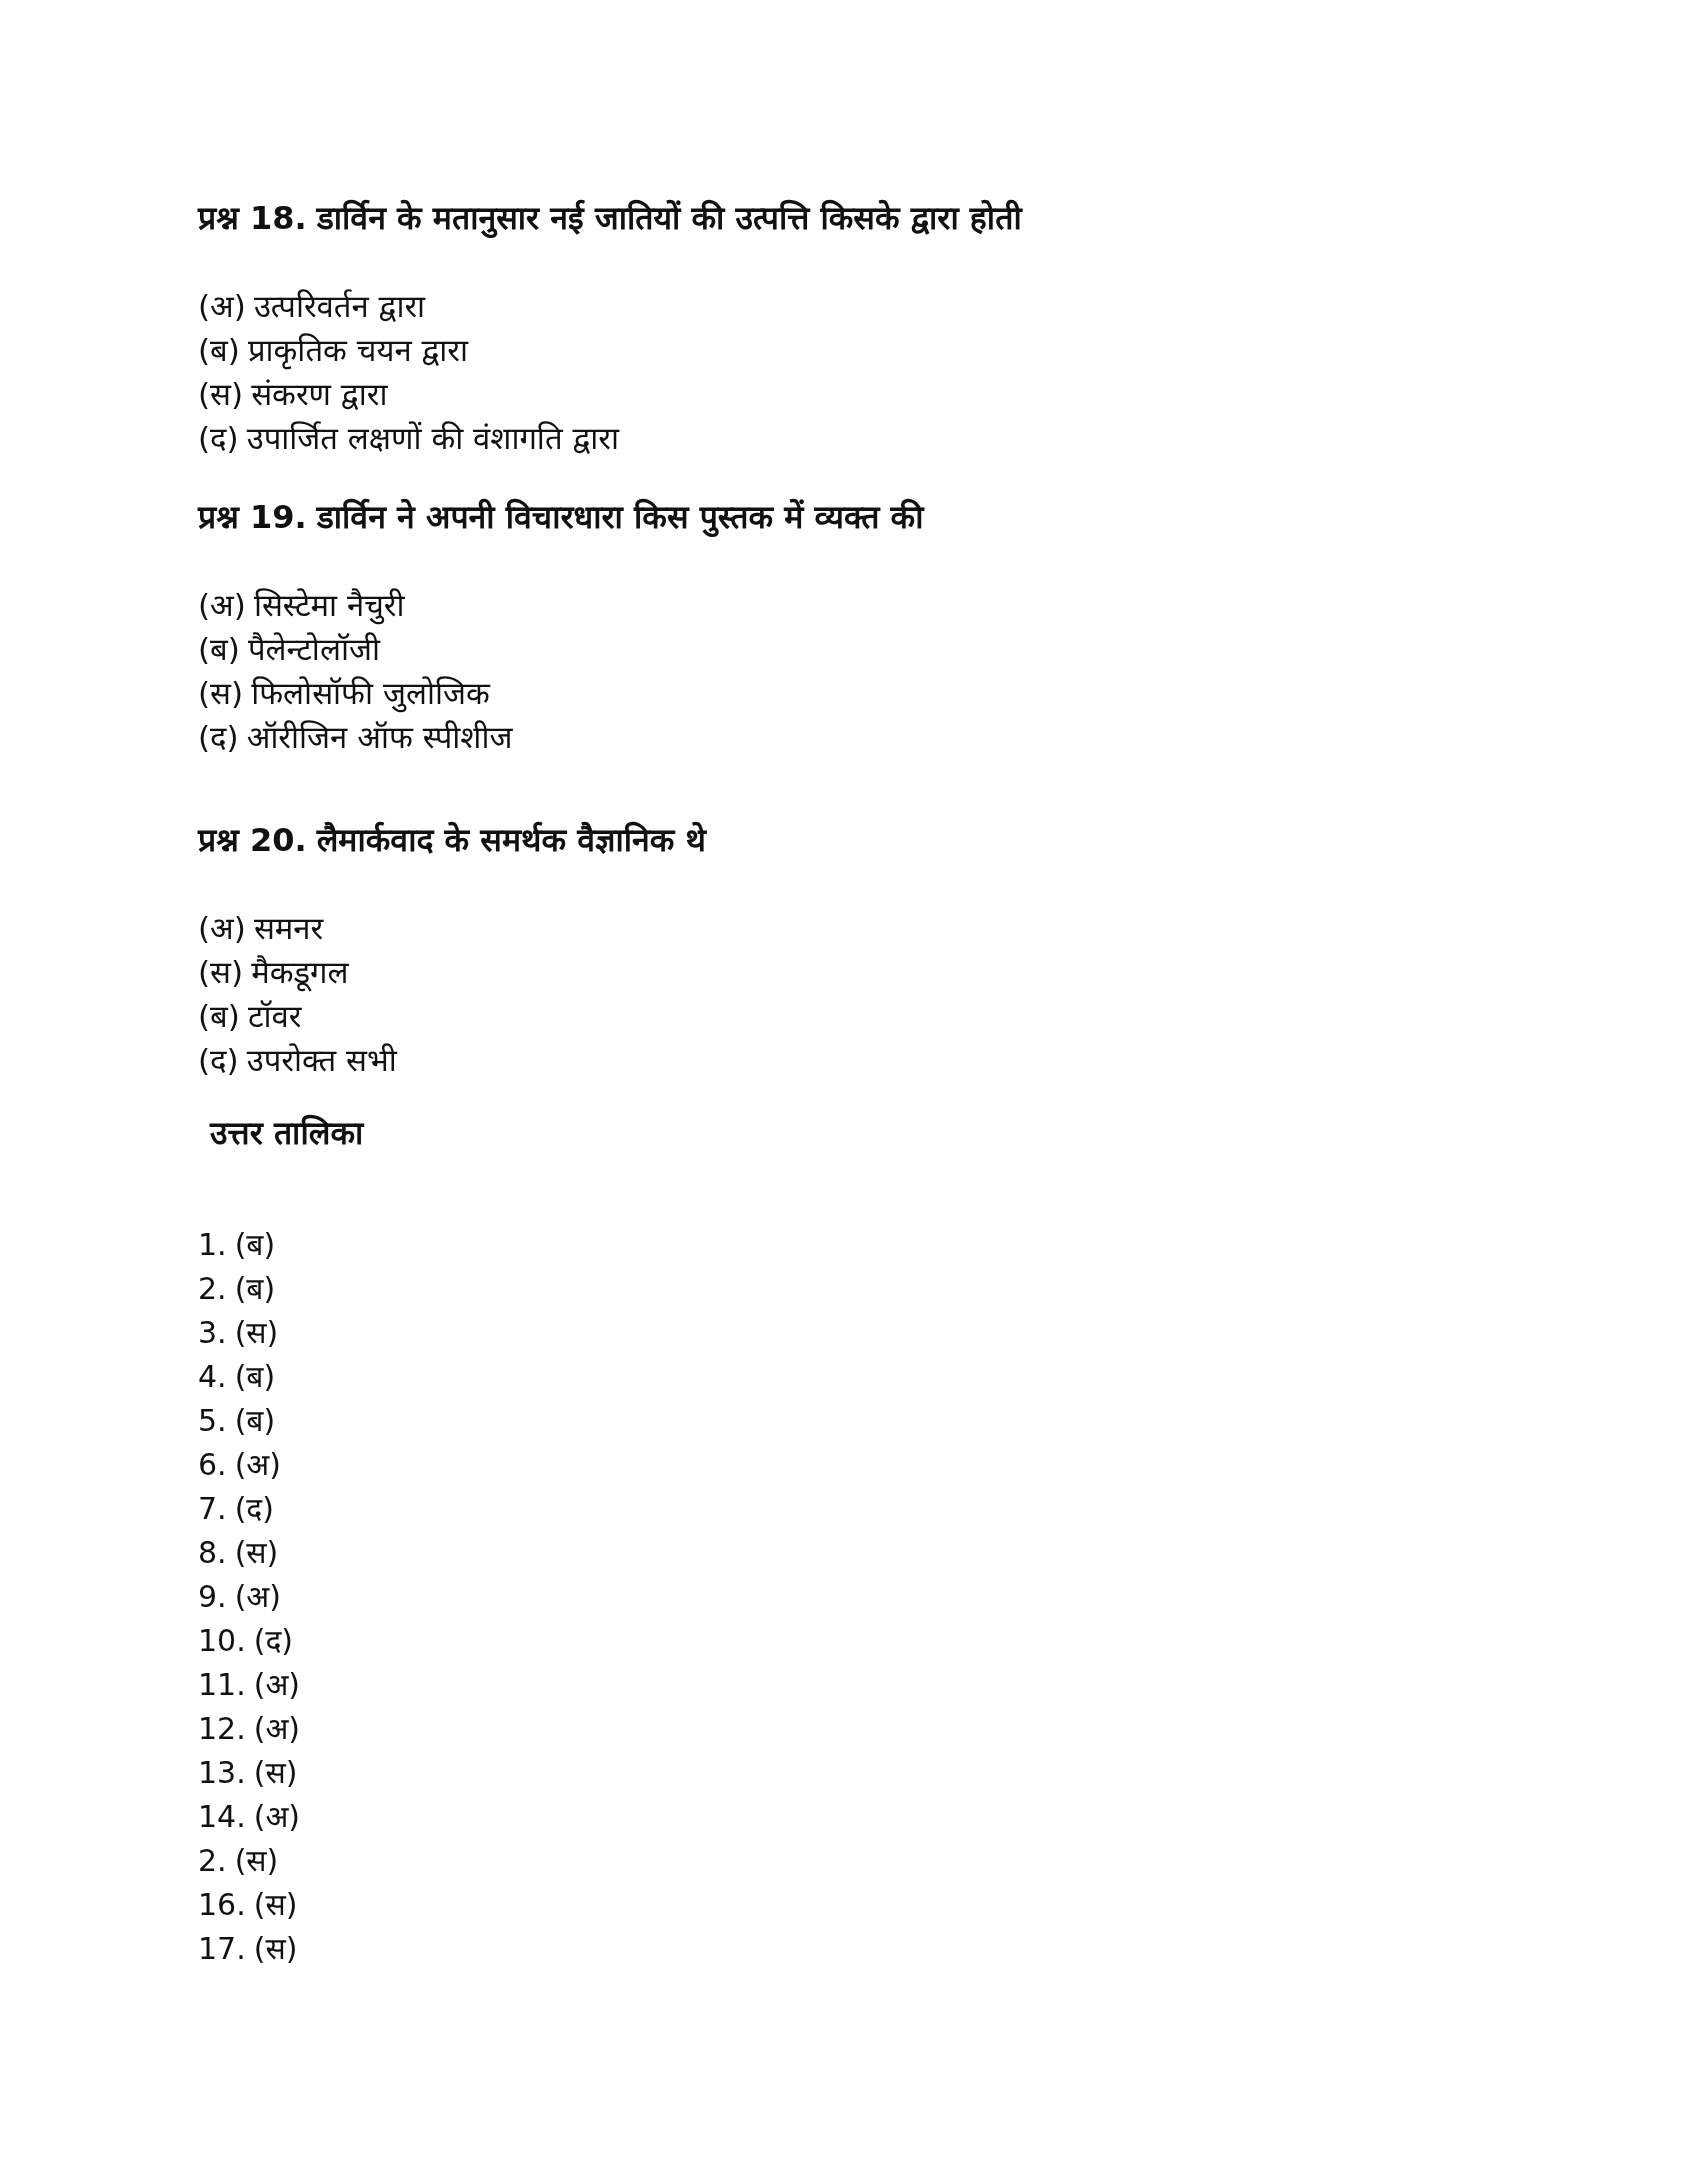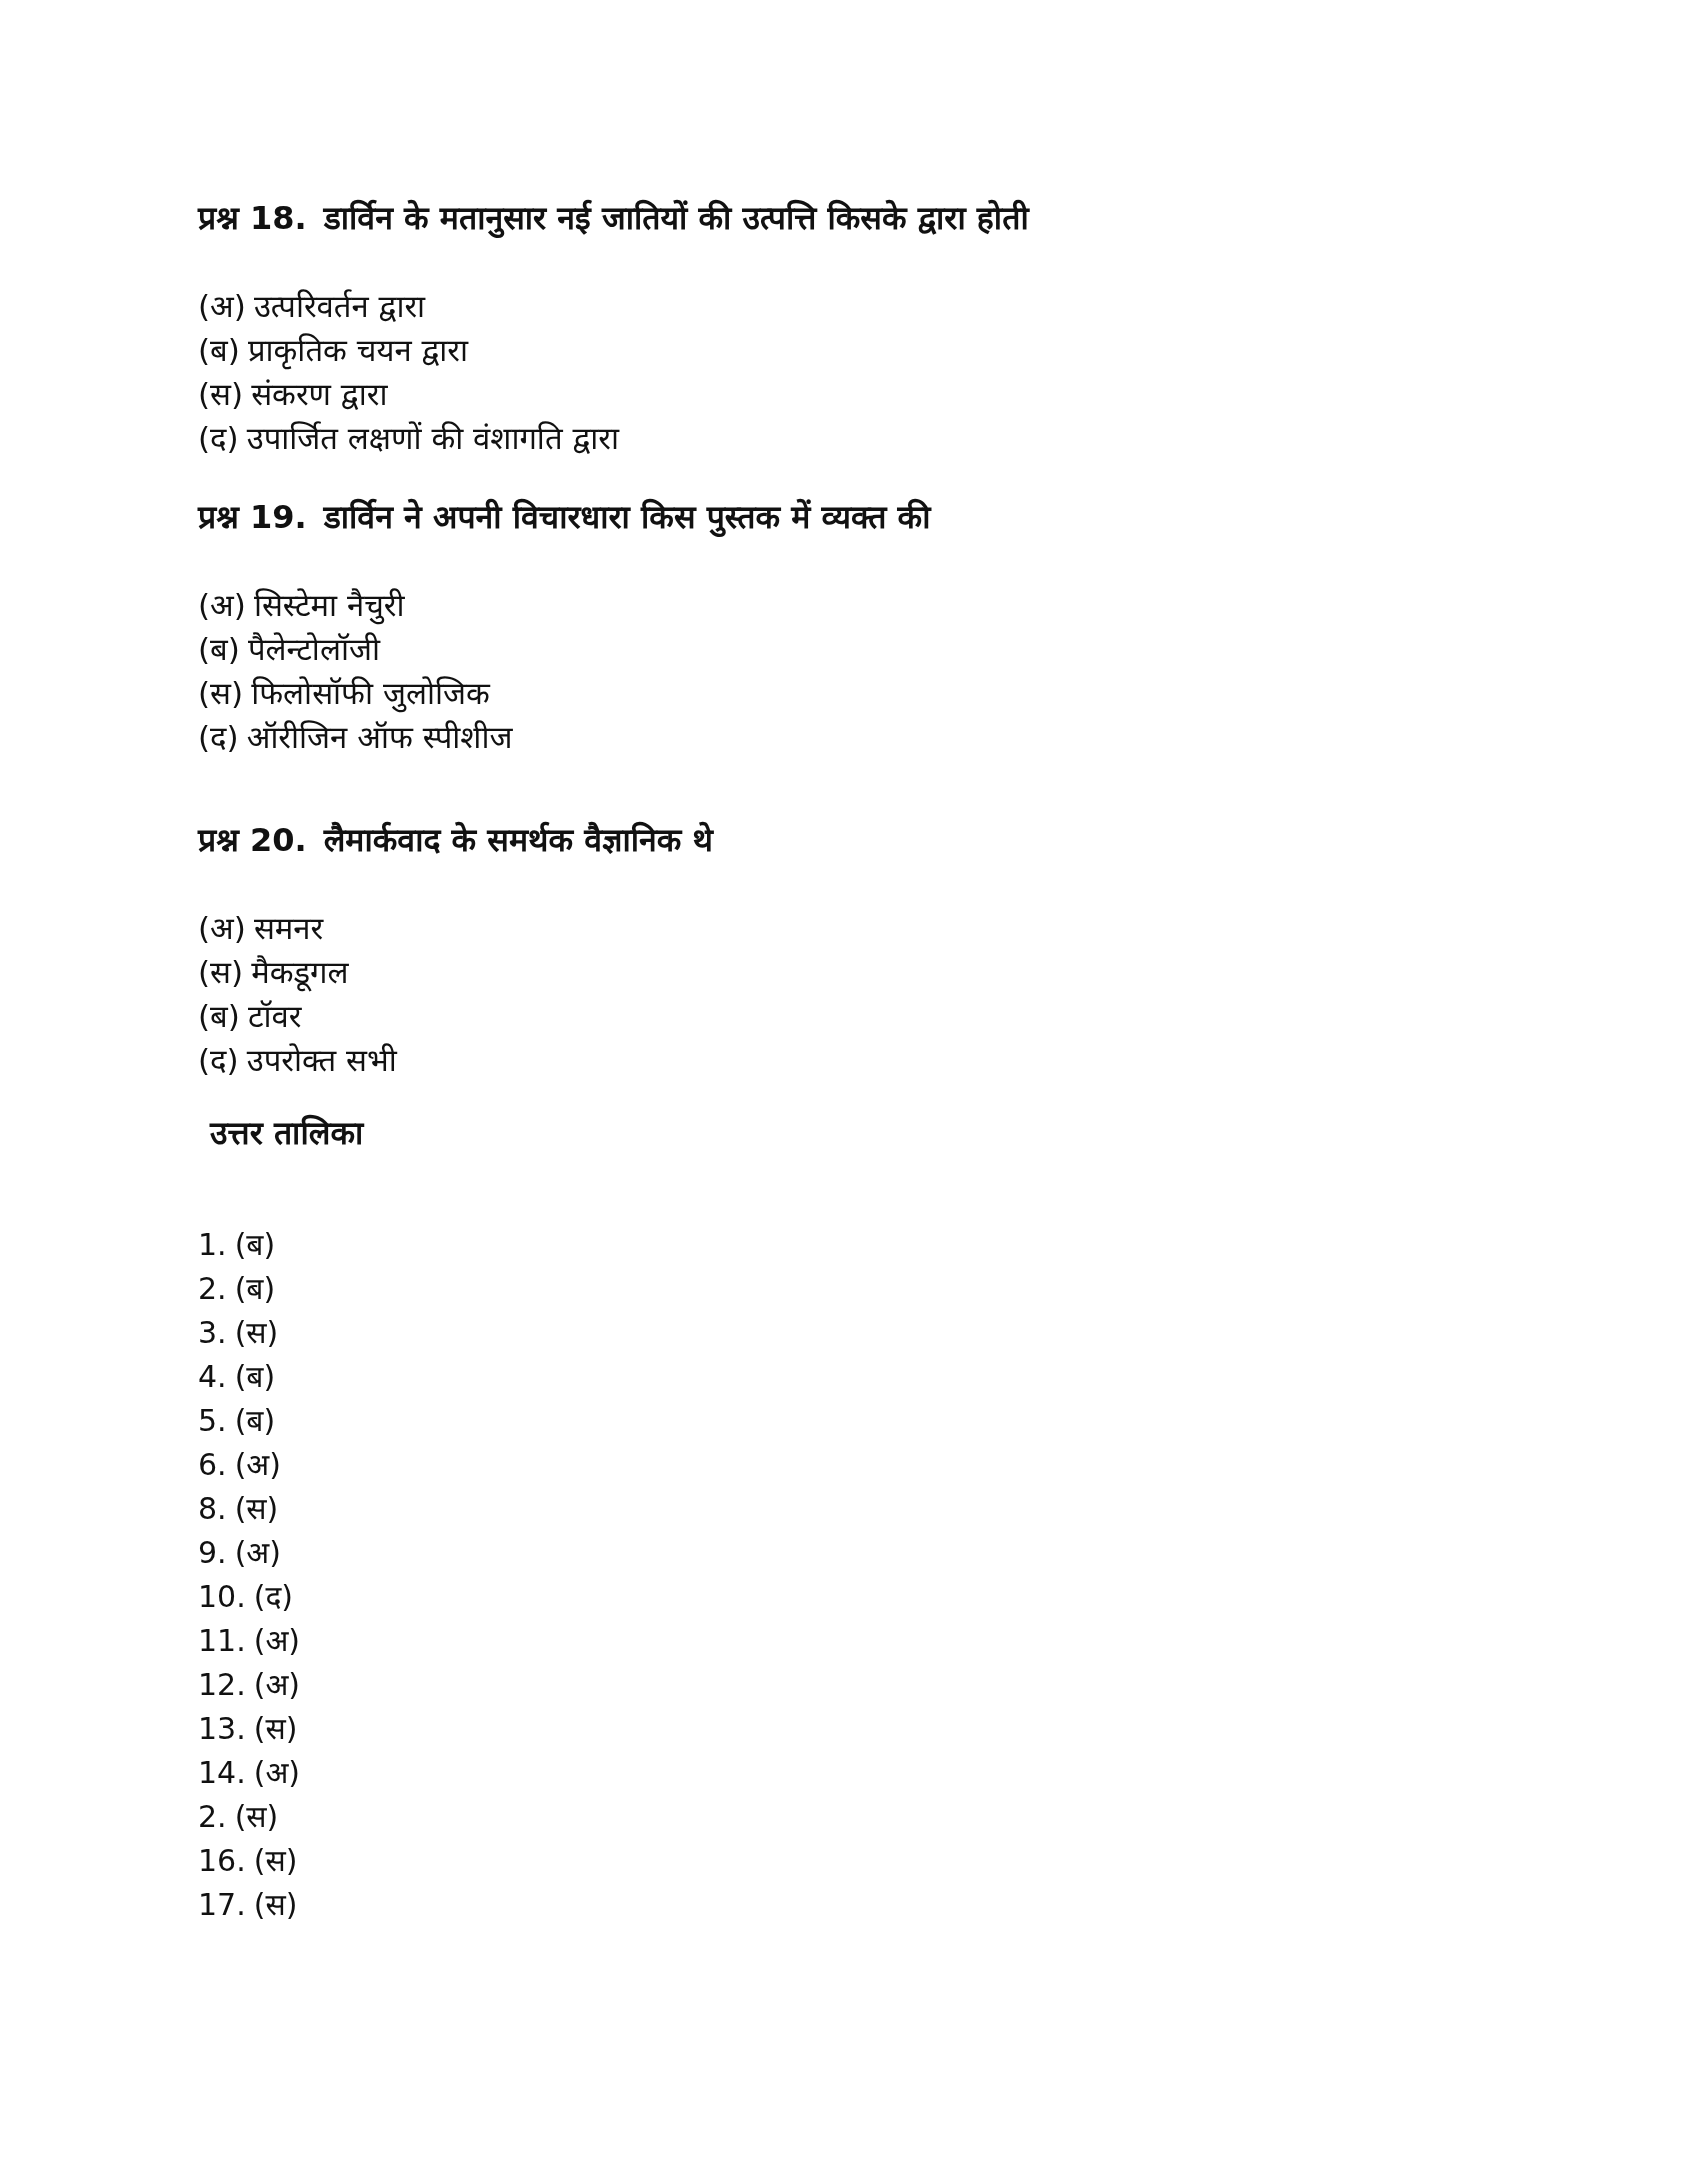--- a/index.html
+++ b/index.html
@@ -28,21 +28,21 @@
     }
     .q-title {
       font-weight: bold;
       font-size: 32px;
       line-height: 44px;
       height: 44px;
       white-space: nowrap;
       margin: 0;
     }
     .q-title .q-num {
-      margin-right: 17px;
+      margin-right: 10px;
     }
     .options {
       list-style: none;
       margin: 44px 0 0 0;
       padding: 0;
     }
     .option {
       font-size: 31px;
       line-height: 44px;
       height: 44px;
@@ -122,20 +122,21 @@
 
   <section class="answers-section">
     <h2 class="answers-title">उत्तर तालिका</h2>
     <ol class="answer-list">
       <li class="answer"><span class="ans-num">1.</span><span>(ब)</span></li>
       <li class="answer"><span class="ans-num">2.</span><span>(ब)</span></li>
       <li class="answer"><span class="ans-num">3.</span><span>(स)</span></li>
       <li class="answer"><span class="ans-num">4.</span><span>(ब)</span></li>
       <li class="answer"><span class="ans-num">5.</span><span>(ब)</span></li>
       <li class="answer"><span class="ans-num">6.</span><span>(अ)</span></li>
+      <li class="answer"><span class="ans-num">7.</span><span>(द)</span></li>
       <li class="answer"><span class="ans-num">8.</span><span>(स)</span></li>
       <li class="answer"><span class="ans-num">9.</span><span>(अ)</span></li>
       <li class="answer"><span class="ans-num">10.</span><span>(द)</span></li>
       <li class="answer"><span class="ans-num">11.</span><span>(अ)</span></li>
       <li class="answer"><span class="ans-num">12.</span><span>(अ)</span></li>
       <li class="answer"><span class="ans-num">13.</span><span>(स)</span></li>
       <li class="answer"><span class="ans-num">14.</span><span>(अ)</span></li>
       <li class="answer"><span class="ans-num">2.</span><span>(स)</span></li>
       <li class="answer"><span class="ans-num">16.</span><span>(स)</span></li>
       <li class="answer"><span class="ans-num">17.</span><span>(स)</span></li>

